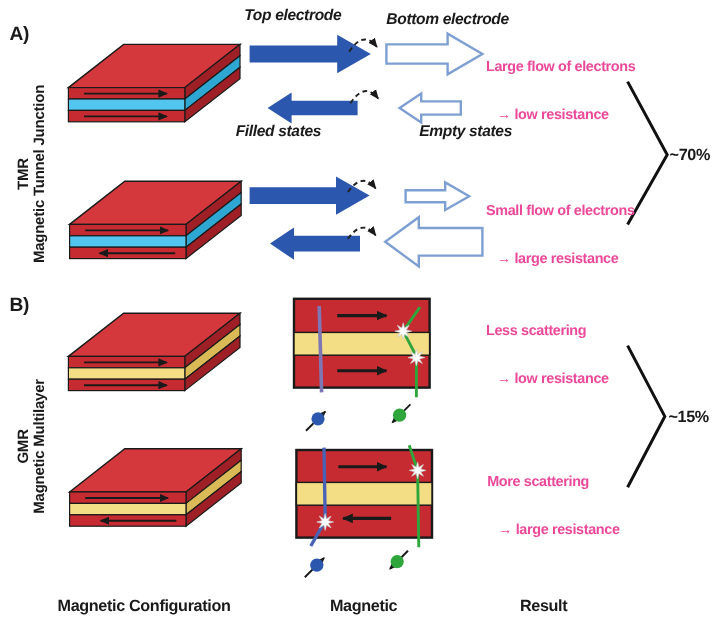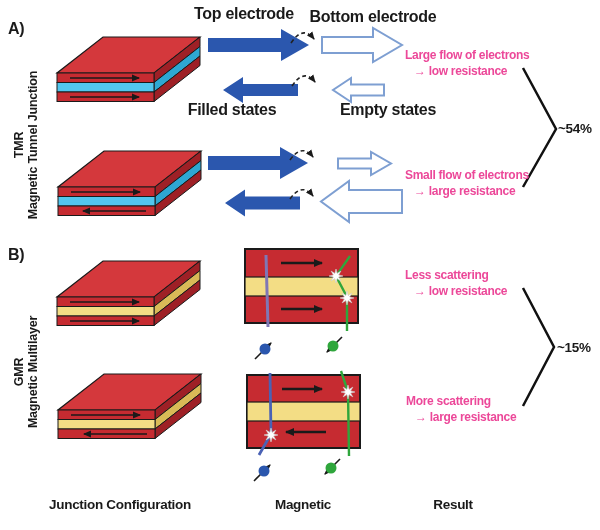--- a/index.html
+++ b/index.html
@@ -8,23 +8,23 @@
     font-family:"Liberation Sans",sans-serif;color:#1a1a1a;
   }
   #shapes{position:absolute;left:0;top:0;width:600px;height:530px;}
   .lbl{position:absolute;font-weight:700;color:#1a1a1a;letter-spacing:-0.3px;white-space:nowrap;}
   .panel-letter{font-size:16px;}
   .ctr{transform:translateX(-50%);}
   .rot{
     position:absolute;transform:rotate(-90deg);text-align:center;
     font-weight:700;line-height:14px;font-size:12.5px;letter-spacing:-0.2px;
   }
-  .elabel{font-size:16px;}
+  .elabel{font-size:13px;font-style:italic;}
   .result{position:absolute;font-weight:700;font-size:12px;line-height:16px;letter-spacing:-0.3px;color:#ec4899;white-space:nowrap;}
-  .result .l2{padding-left:9px;}
+  .result .l2{padding-left:9px;margin-top:24px;}
   .pct{font-size:13.5px;}
   .collbl{font-size:13.5px;}
 </style>
 </head>
 <body>
 
 <div id="fig">
 
   <svg id="shapes" viewBox="0 0 600 530">
     <defs>
@@ -175,20 +175,20 @@
   </div>
   <div class="result" style="left:405px;top:267px;">
     <div>Less scattering</div>
     <div class="l2">→ low resistance</div>
   </div>
   <div class="result" style="left:406px;top:393px;">
     <div>More scattering</div>
     <div class="l2">→ large resistance</div>
   </div>
 
-  <div class="lbl pct" style="left:558px;top:121px;">~54%</div>
+  <div class="lbl pct" style="left:558px;top:121px;">~70%</div>
   <div class="lbl pct" style="left:557px;top:340px;">~15%</div>
 
-  <div class="lbl collbl ctr" style="left:120px;top:497px;">Junction Configuration</div>
+  <div class="lbl collbl ctr" style="left:120px;top:497px;">Magnetic Configuration</div>
   <div class="lbl collbl ctr" style="left:303px;top:497px;">Magnetic</div>
   <div class="lbl collbl ctr" style="left:453px;top:497px;">Result</div>
 
 </div>
 
 </body></html>

